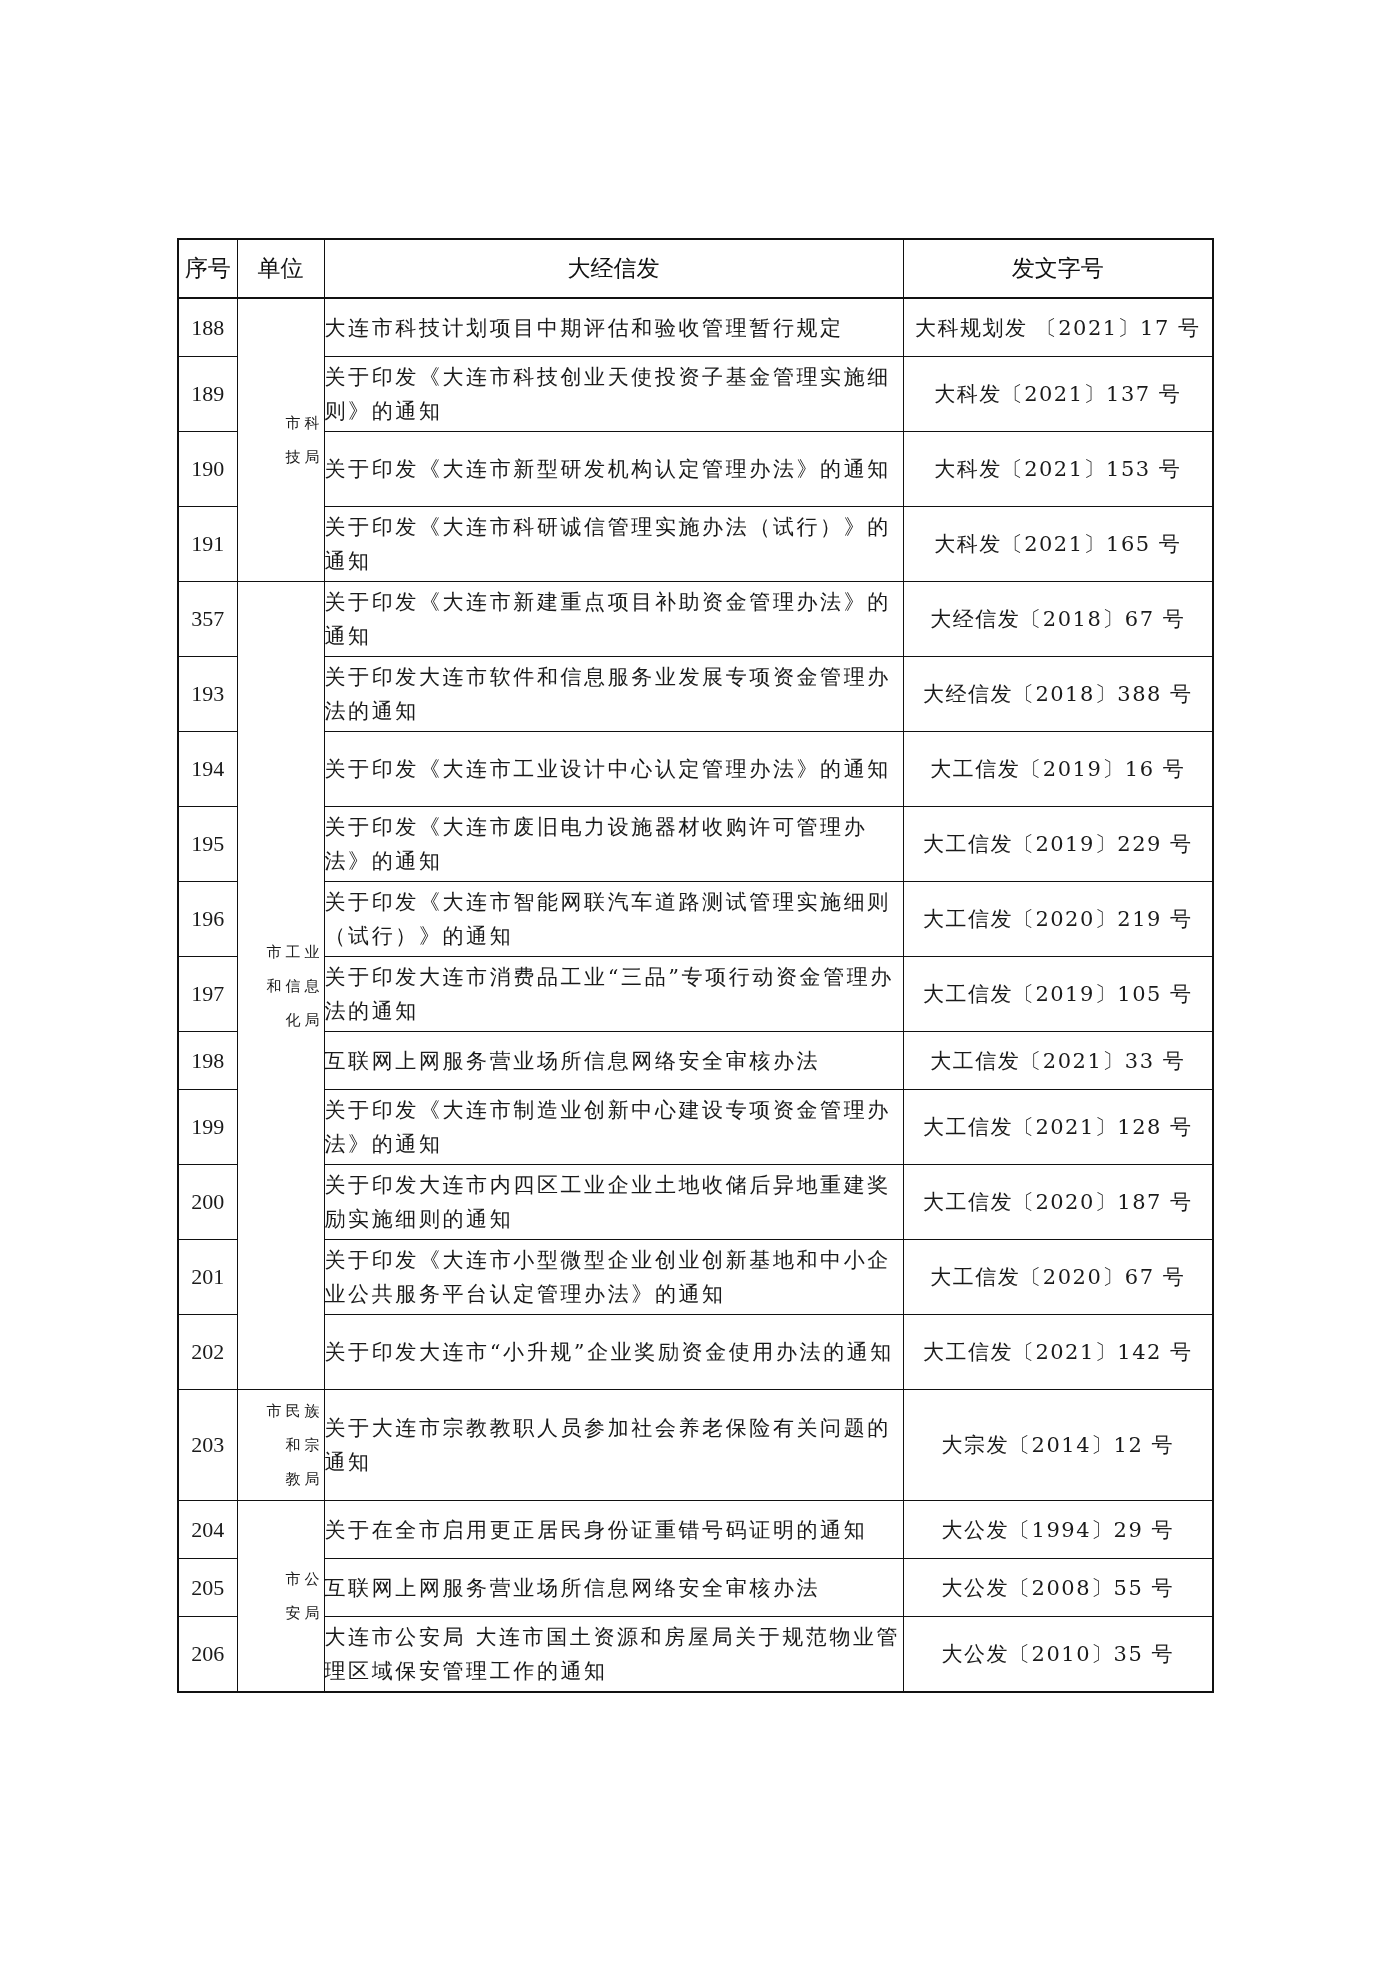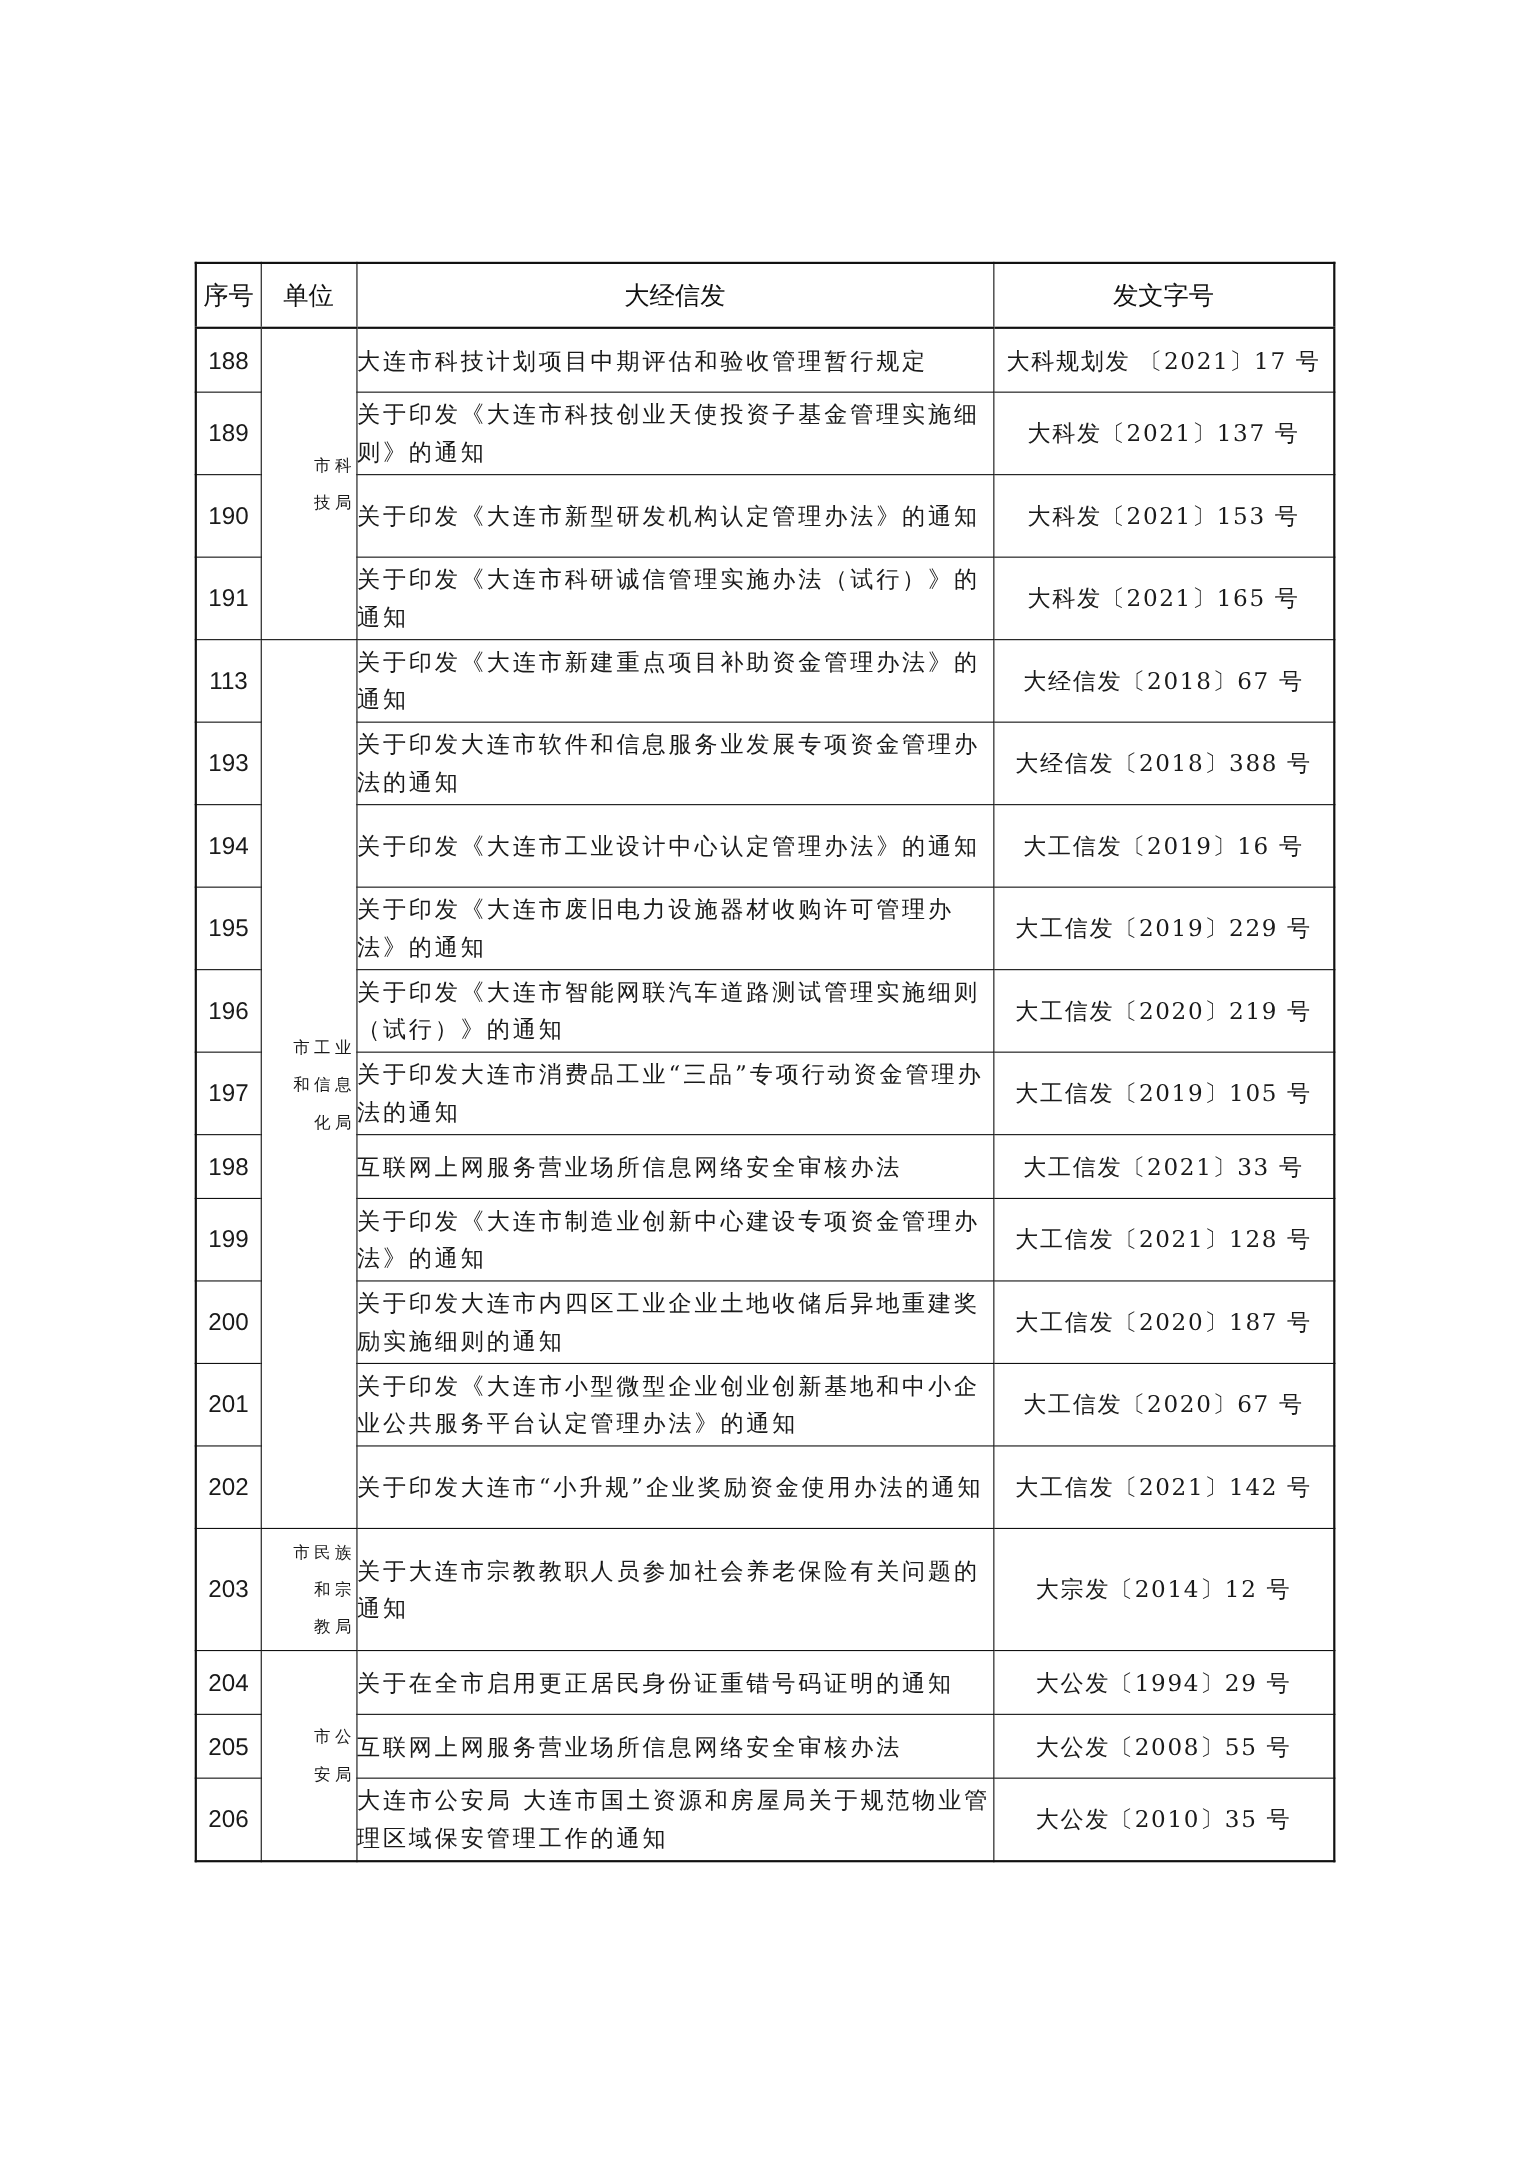--- a/index.html
+++ b/index.html
@@ -14,21 +14,21 @@
   table.doc th, table.doc td { border: 1.5px solid #111; padding: 0; }
   table.doc th {
     height: 57px; font-family: "DejaVu Sans", "Liberation Sans", sans-serif;
     font-weight: normal; font-size: 23px; text-align: center; color: #111;
     border-bottom: 2px solid #111;
   }
   col.c-seq { width: 59px; }
   col.c-unit { width: 87px; }
   col.c-title { width: 579px; }
   col.c-doc { width: 310px; }
-  td.seq { text-align: center; font-size: 22px; font-family: Liberation Sans, sans-serif; }
+  td.seq { text-align: center; font-size: 22px; font-family: Liberation Serif, serif; }
   td.unit { text-align: right; font-size: 15px; line-height: 34px; padding: 0 4px; letter-spacing: 4px; }
   td.title { text-align: left; font-size: 21px; line-height: 34px; padding: 2px 6px 2px 4px; letter-spacing: 2.6px; vertical-align: middle; }
   td.docno { text-align: center; font-size: 21px; letter-spacing: 1.5px; }
   tr.h1 td { height: 57px; }
   tr.h2 td { height: 74px; }
   tr.h3 td { height: 110px; }
   .pagenum {
     position: absolute; left: 0; width: 1388px; top: 1797px; text-align: center;
     font-family: "Liberation Serif", "DejaVu Serif", serif; font-size: 30px; color: #111;
   }
@@ -76,21 +76,21 @@
         <td class="docno">大科发〔2021〕153 号</td>
       </tr>
 
       <tr class="h2">
         <td class="seq">191</td>
         <td class="title">关于印发《大连市科研诚信管理实施办法（试行）》的通知</td>
         <td class="docno">大科发〔2021〕165 号</td>
       </tr>
 
       <tr class="h2">
-        <td class="seq">113</td>
+        <td class="seq">357</td>
         <td class="unit" rowspan="11">
           <div>市工业</div>
           <div>和信息</div>
           <div>化局</div>
         </td>
         <td class="title">关于印发《大连市新建重点项目补助资金管理办法》的通知</td>
         <td class="docno">大经信发〔2018〕67 号</td>
       </tr>
 
       <tr class="h2">

